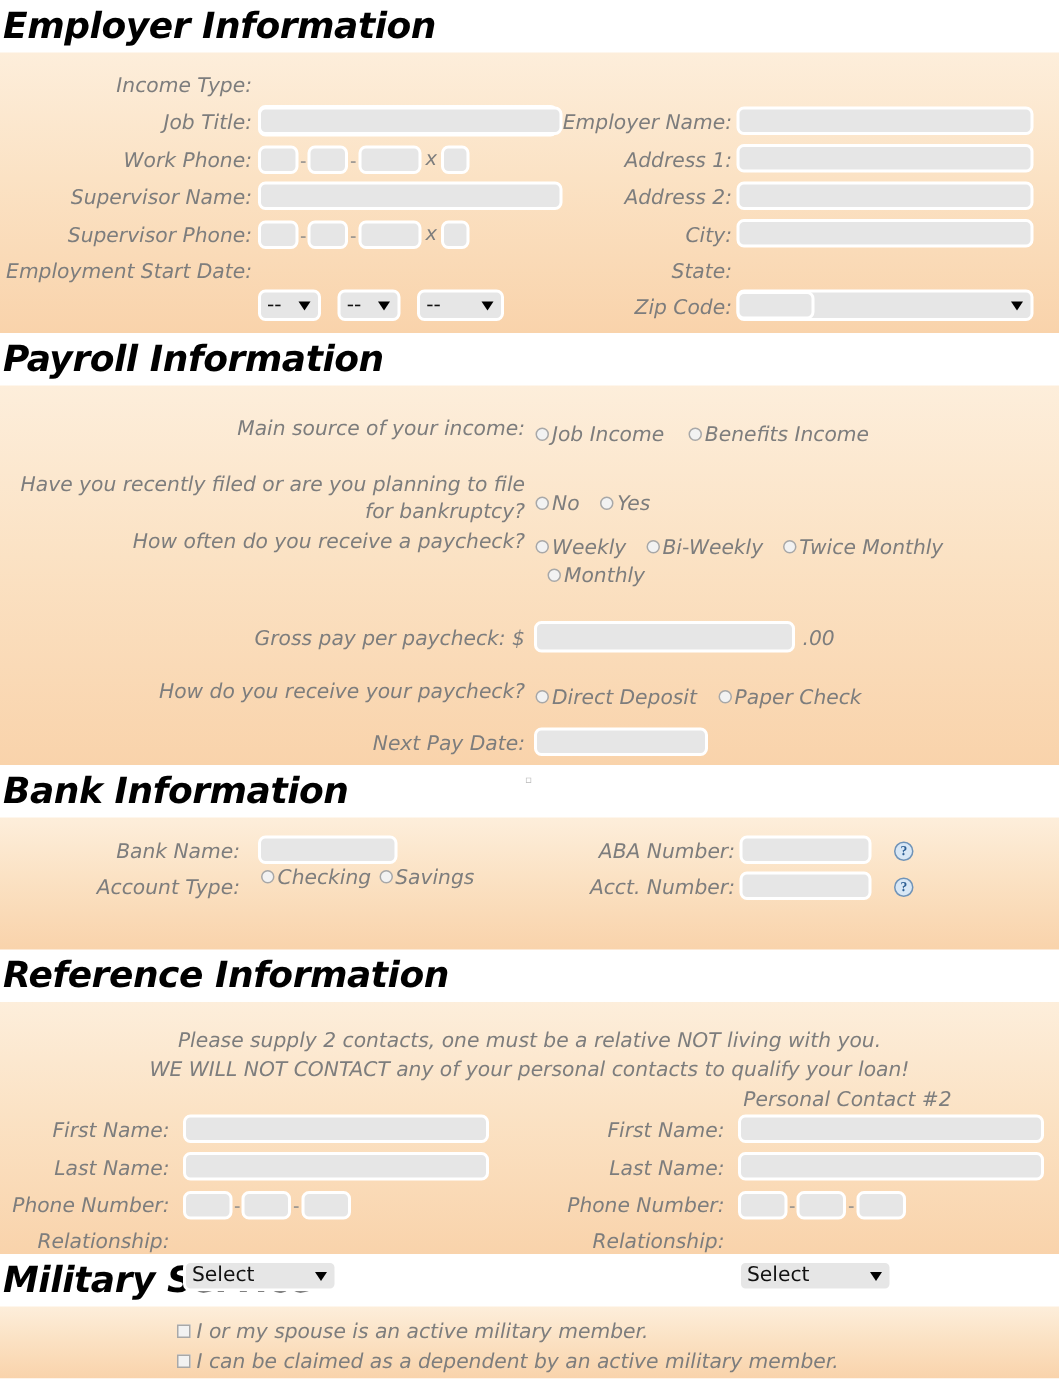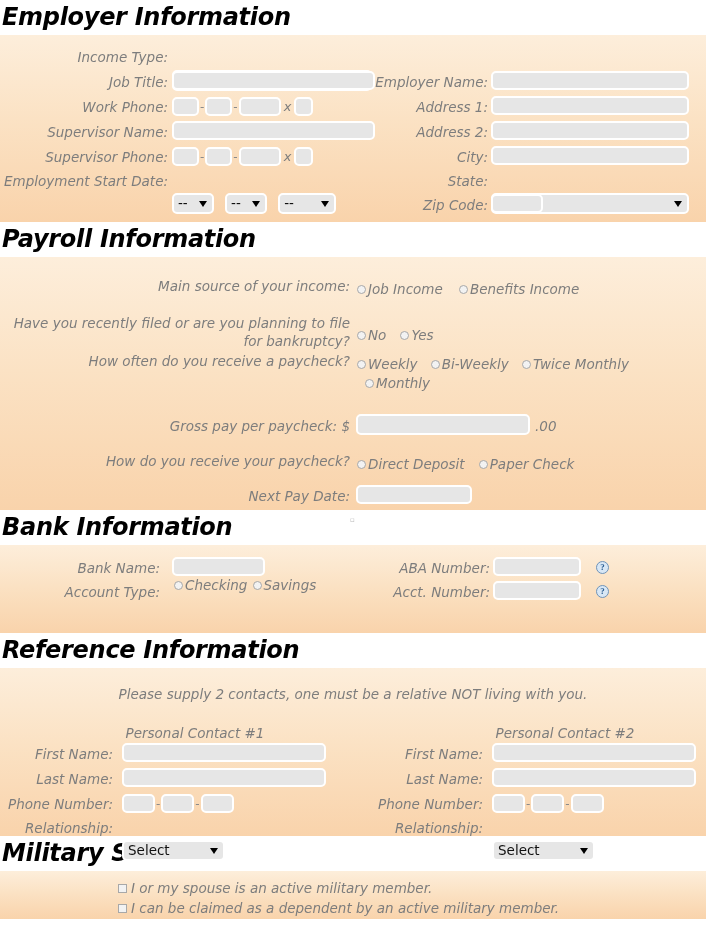--- a/index.html
+++ b/index.html
@@ -249,22 +249,22 @@
     <div class="abs inp" style="left:493px;top:36px;width:88px;"></div>
     <div class="abs" style="left:596px;top:36px;">
       <span class="help">?</span>
     </div>
   </div>
 
   <div class="sec-head">Reference Information</div>
 
   <div class="panel" style="height:168px;">
     <div class="abs note" style="left:0;top:17px;width:706px;">Please supply 2 contacts, one must be a relative NOT living with you.</div>
-
-    <div class="abs ctitle" style="left:60px;top:57px;width:270px;">Personal Contact #1</div>
+    <div class="abs note" style="left:0;top:36px;width:706px;">WE WILL NOT CONTACT any of your personal contacts to qualify your loan!</div>
+
     <div class="abs ctitle" style="left:430px;top:57px;width:270px;">Personal Contact #2</div>
 
     <div class="abs lbl" style="left:0;top:79px;width:113px;">First Name:</div>
     <div class="abs inp" style="left:122px;top:75px;width:204px;"></div>
 
     <div class="abs lbl" style="left:0;top:104px;width:113px;">Last Name:</div>
     <div class="abs inp" style="left:122px;top:100px;width:204px;"></div>
 
     <div class="abs lbl" style="left:0;top:129px;width:113px;">Phone Number:</div>
     <div class="abs" style="left:122px;top:125px;">

